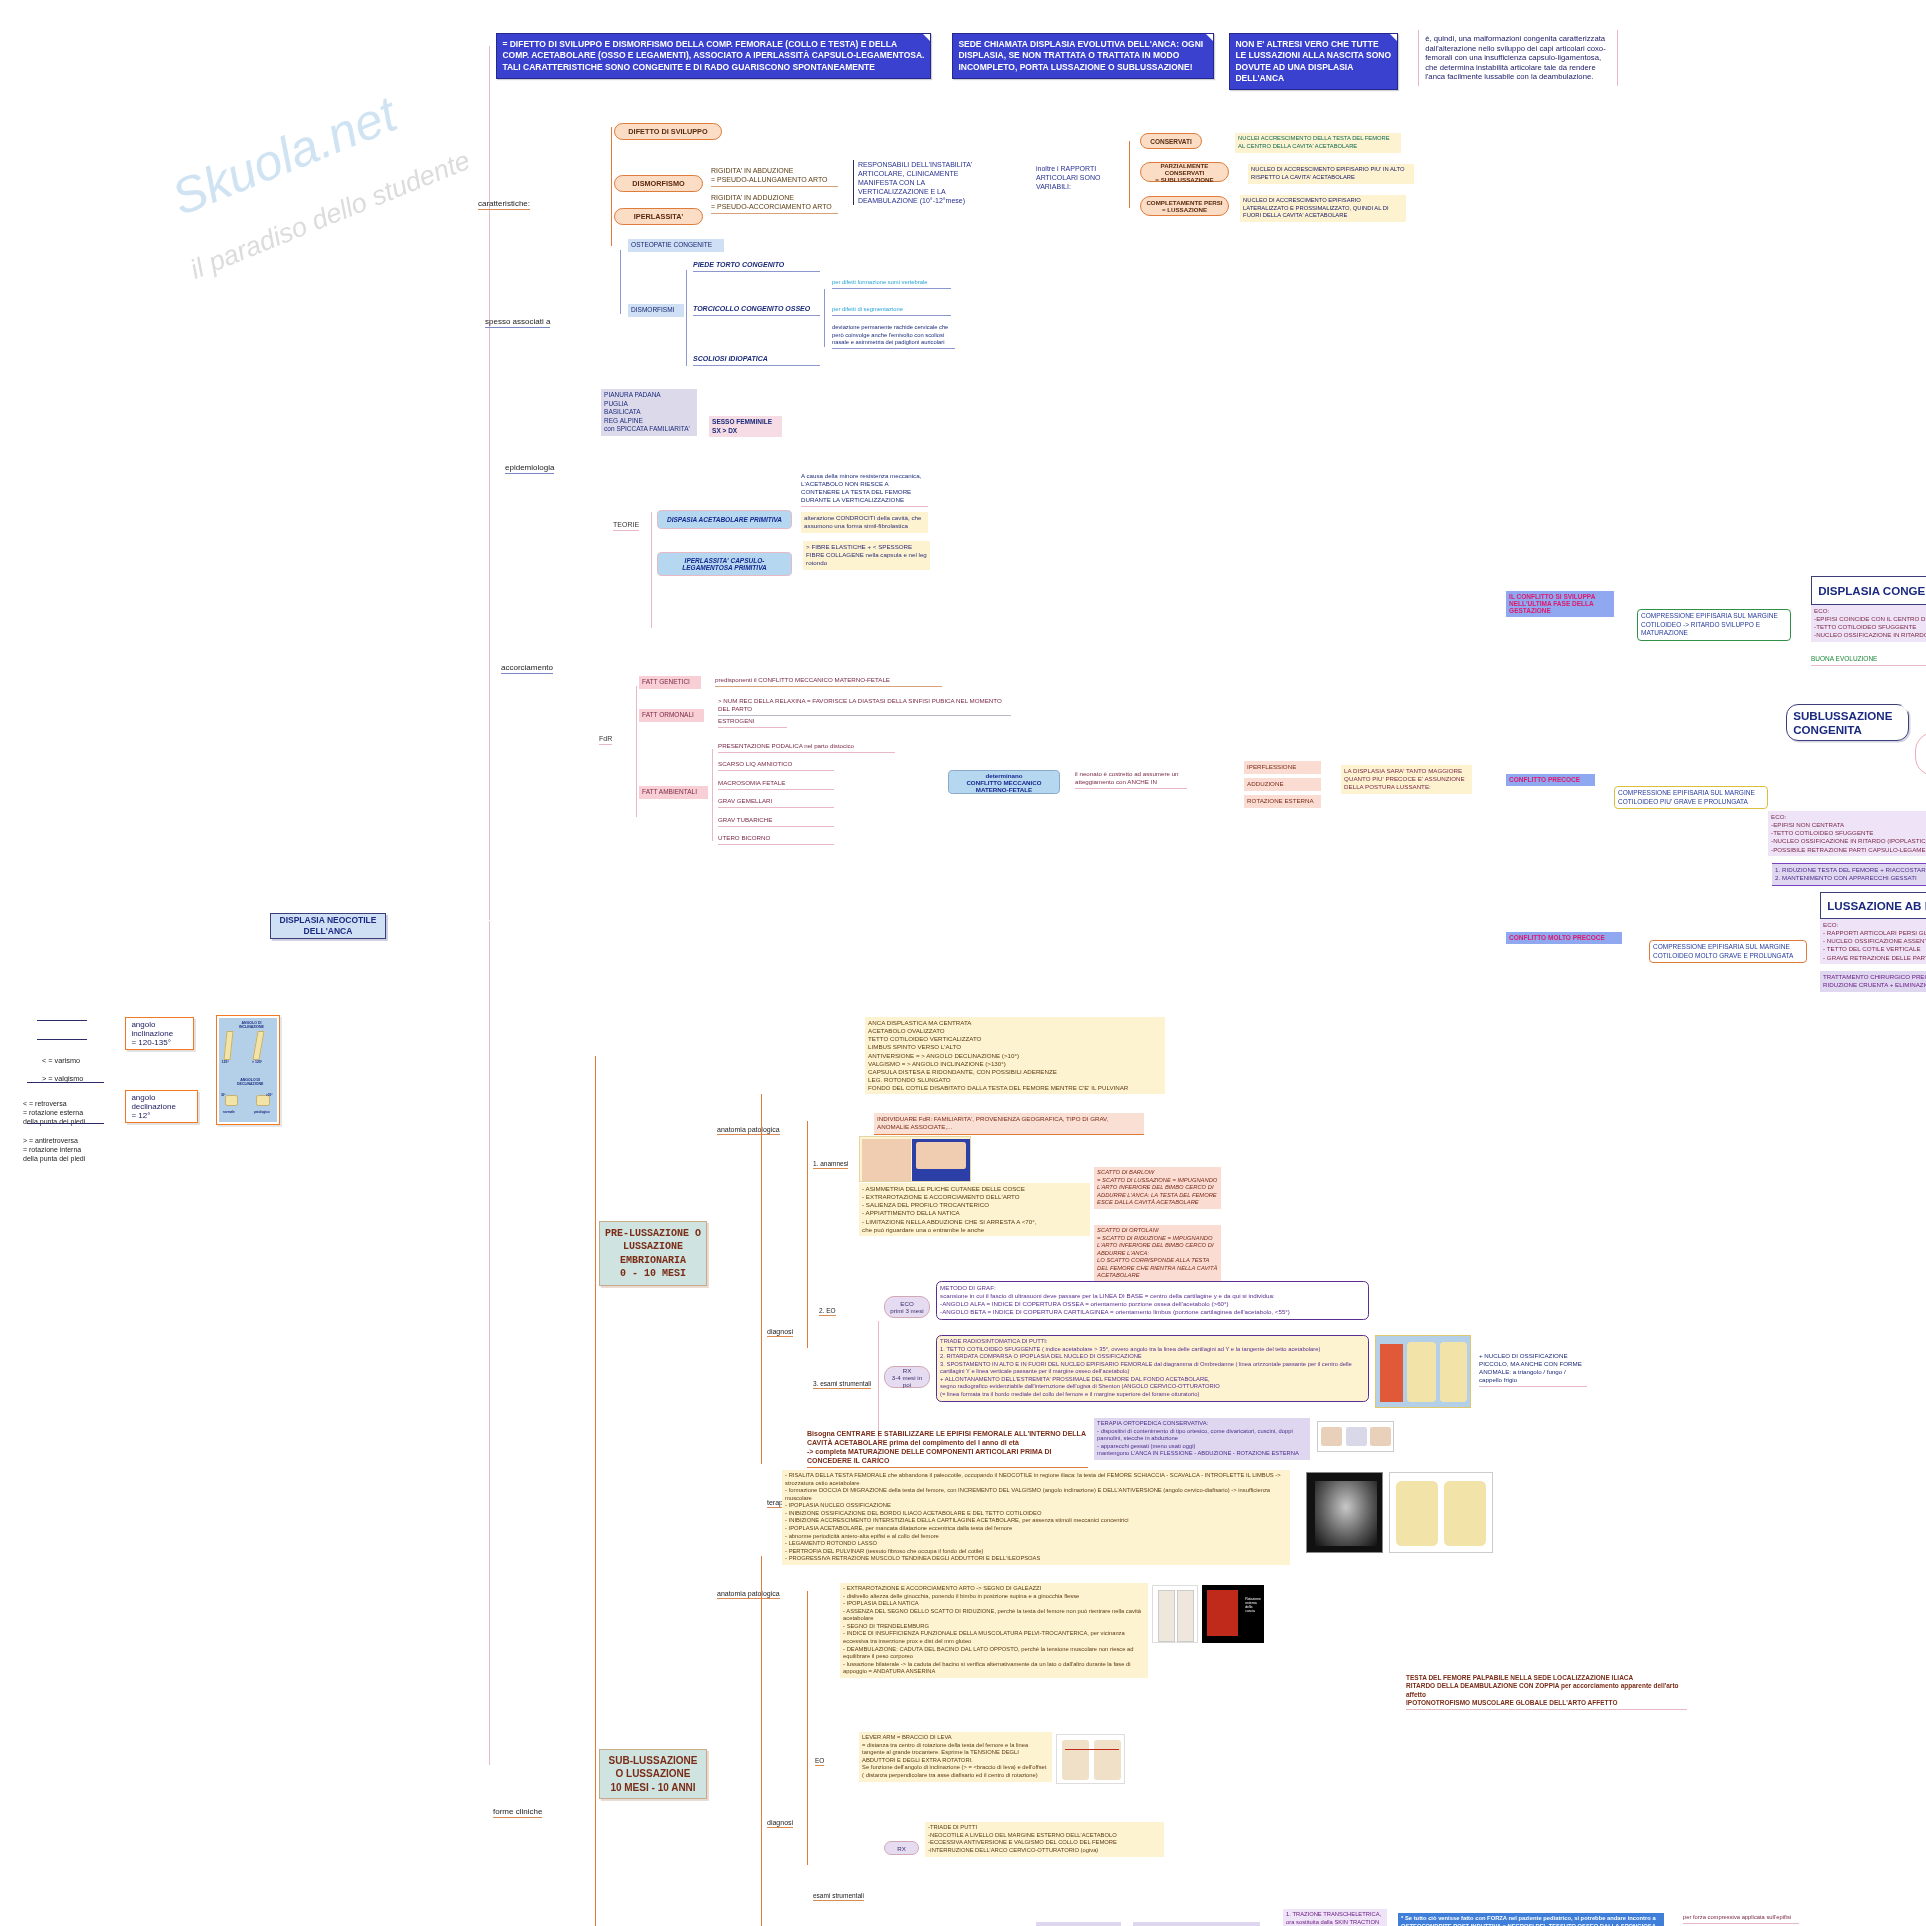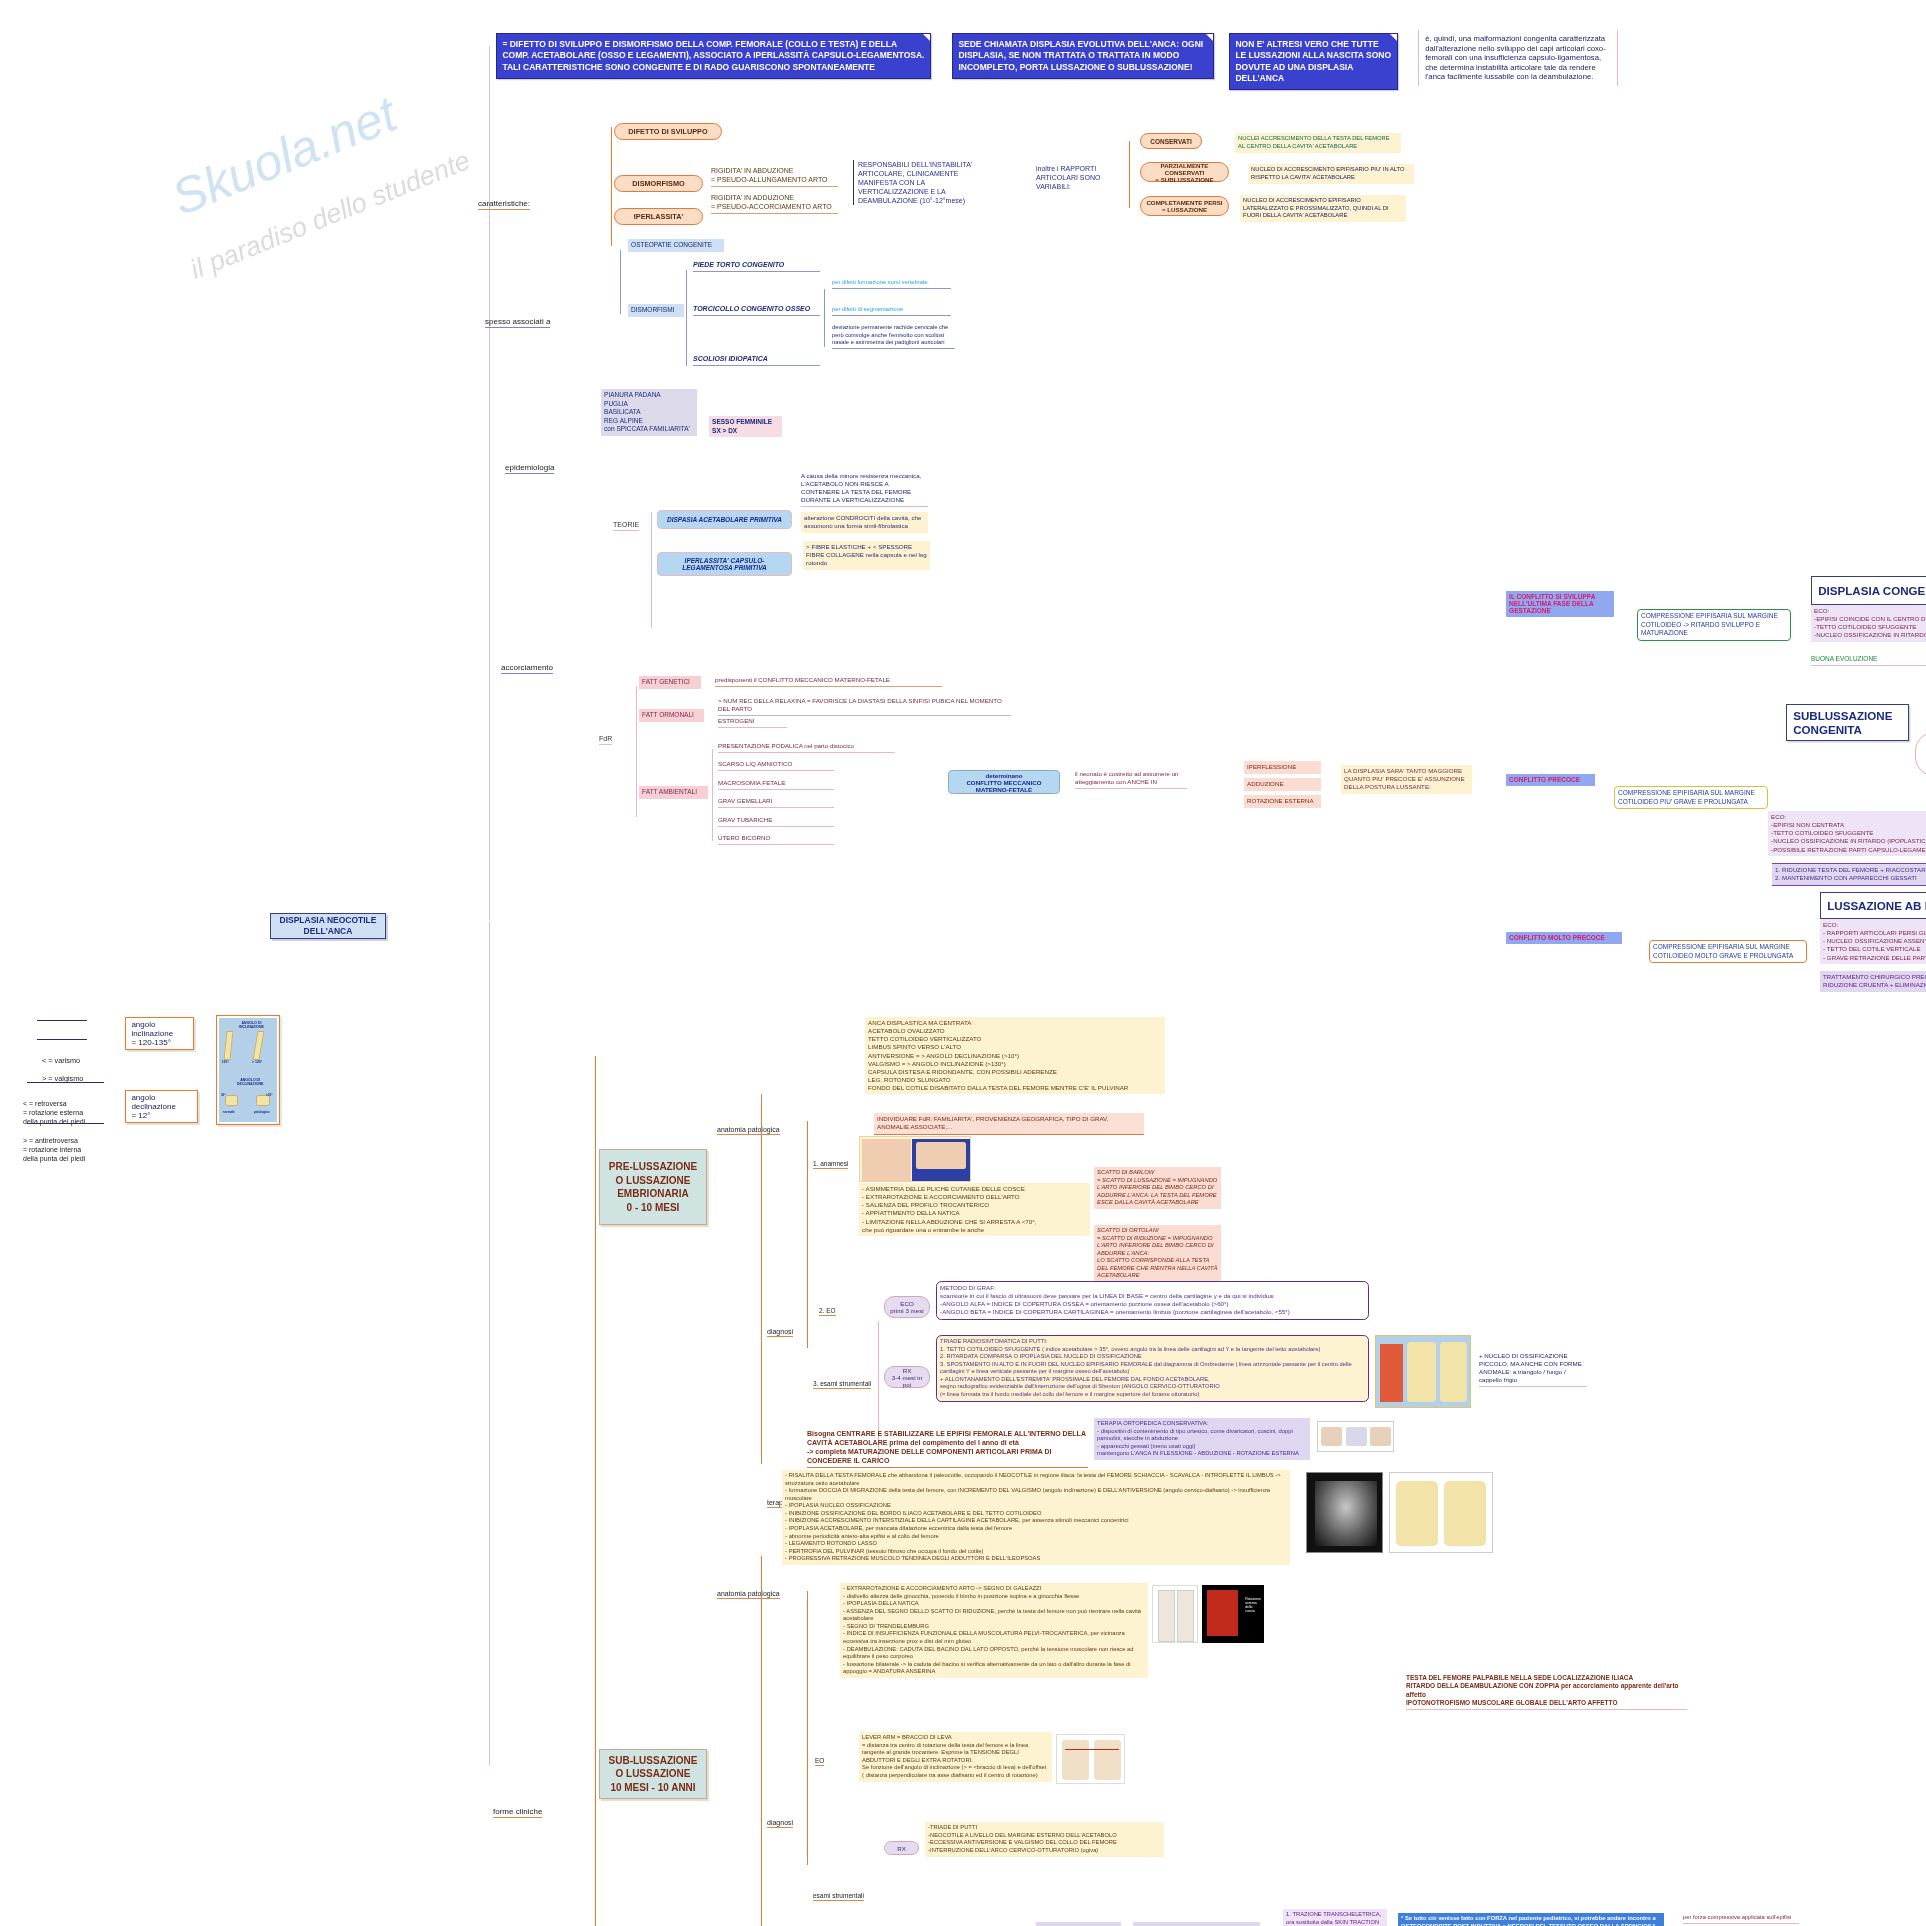--- a/index.html
+++ b/index.html
@@ -164,21 +164,21 @@
 <div class="node tnode bord-grn" style="left:1637px;top:609px;width:154px;font-size:6.5px;white-space:pre-line;">COMPRESSIONE EPIFISARIA SUL MARGINE COTILOIDEO -&gt; RITARDO SVILUPPO E MATURAZIONE</div>
 <div class="node hdrbox" style="left:1811px;top:576px;width:154px;height:29px;">DISPLASIA CONGENITA</div>
 <div class="node tnode boxpurp" style="left:1811px;top:605px;width:210px;font-size:6.2px;white-space:pre-line;color:#7a2848;">ECO:
 -EPIFISI COINCIDE CON IL CENTRO DI ROTAZIONE
 -TETTO COTILOIDEO SFUGGENTE
 -NUCLEO OSSIFICAZIONE IN RITARDO ( IPOLPLASTICO)</div>
 <div class="node txt grn" style="left:1811px;top:655px;width:116px;font-size:6.5px;border-bottom:0.8px solid #e8b9c4;padding-bottom:1.5px;">BUONA EVOLUZIONE</div>
 
 <div class="node pinkhl" style="left:1506px;top:774px;width:89px;">CONFLITTO PRECOCE</div>
 <div class="node tnode bord-ylw" style="left:1614px;top:786px;width:154px;font-size:6.5px;white-space:pre-line;">COMPRESSIONE EPIFISARIA SUL MARGINE COTILOIDEO PIU' GRAVE E PROLUNGATA</div>
-<div class="node hdrbox" style="left:1786px;top:704px;width:123px;height:37px;white-space:pre-line;line-height:1.2;">SUBLUSSAZIONE CONGENITA</div>
+<div class="node hdrbox" style="left:1786px;top:704px;width:123px;height:37px;white-space:pre-line;line-height:1.2;border-radius:12px;">SUBLUSSAZIONE CONGENITA</div>
 <div class="node pillpk" style="left:1915px;top:732px;width:116px;height:44px;font-size:6.2px;white-space:pre-line;font-weight:bold;color:#1a2a7a;background:#fff;border-radius:19px;">ANCA INSTABILE:
 - LUSSATA
 IN FLESSIONE E ADDUZIONE
 - CENTRATA
 IN FLESSIONE E ABDUZIONE</div>
 
 <div class="node tnode boxpurp" style="left:1768px;top:811px;width:210px;font-size:6.2px;white-space:pre-line;color:#7a2848;">ECO:
 -EPIFISI NON CENTRATA
 -TETTO COTILOIDEO SFUGGENTE
 -NUCLEO OSSIFICAZIONE IN RITARDO (IPOPLASTICO)
@@ -229,21 +229,21 @@
   <div style="position:absolute;left:39px;top:79px;width:11.6px;height:8.5px;background:#f2e3a8;border:0.4px solid #c3b070;border-radius:2.3px;"></div>
   <div style="position:absolute;left:3.9px;top:77px;font-size:3.1px;font-weight:bold;color:#1b2a80;">30°</div>
   <div style="position:absolute;left:49px;top:77px;font-size:3.1px;font-weight:bold;color:#1b2a80;">&gt;30°</div>
   <div style="position:absolute;left:5.8px;top:94px;font-size:3.1px;font-weight:bold;color:#1b2a80;">normale</div>
   <div style="position:absolute;left:37px;top:94px;font-size:3.1px;font-weight:bold;color:#1b2a80;">patologico</div>
 </div>
 
 <div class="lbl u" style="left:493px;top:1760px;font-size:8px;">forme cliniche</div>
 <div class="connv" style="left:595px;top:1056px;height:1194px;background:#e07b39;"></div>
 
-<div class="node stagebox" style="left:599px;top:1149px;width:108px;height:76px;white-space:pre-line;">PRE-LUSSAZIONE O LUSSAZIONE EMBRIONARIA
+<div class="node stagebox" style="left:599px;top:1221px;width:108px;height:65px;white-space:pre-line;font-family:Liberation Mono, monospace;">PRE-LUSSAZIONE O LUSSAZIONE EMBRIONARIA
 0 - 10 MESI</div>
 
 <div class="lbl u" style="left:717px;top:1079px;font-size:7px;">anatomia patologica</div>
 <div class="node tnode boxy" style="left:865px;top:1017px;width:300px;font-size:6.2px;white-space:pre-line;">ANCA DISPLASTICA MA CENTRATA
 ACETABOLO OVALIZZATO
 TETTO COTILOIDEO VERTICALIZZATO
 LIMBUS SPINTO VERSO L'ALTO
 ANTIVERSIONE = &gt; ANGOLO DECLINAZIONE (&gt;10°)
 VALGISMO = &gt; ANGOLO INCLINAZIONE (&gt;130°)
 CAPSULA DISTESA E RIDONDANTE, CON POSSIBILI ADERENZE

